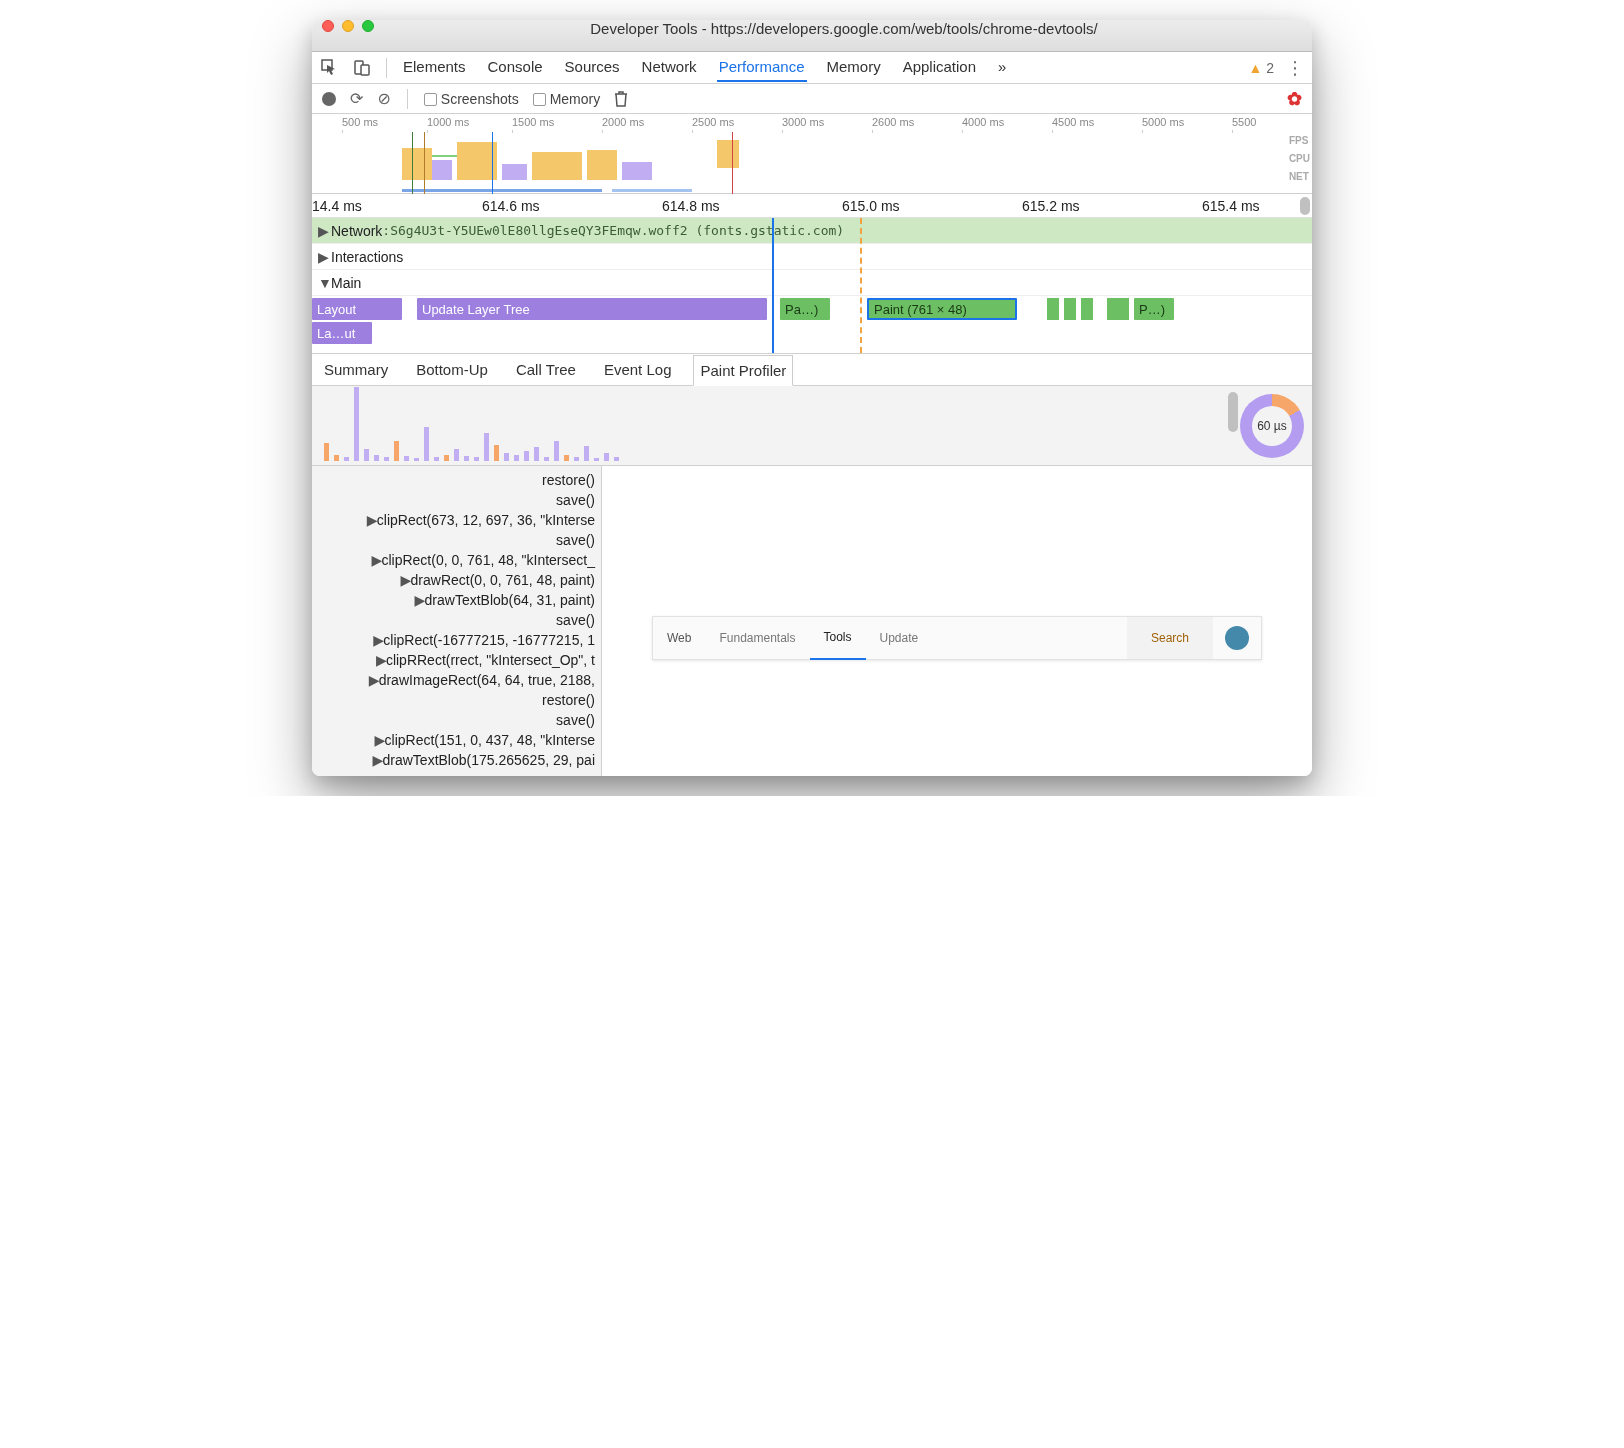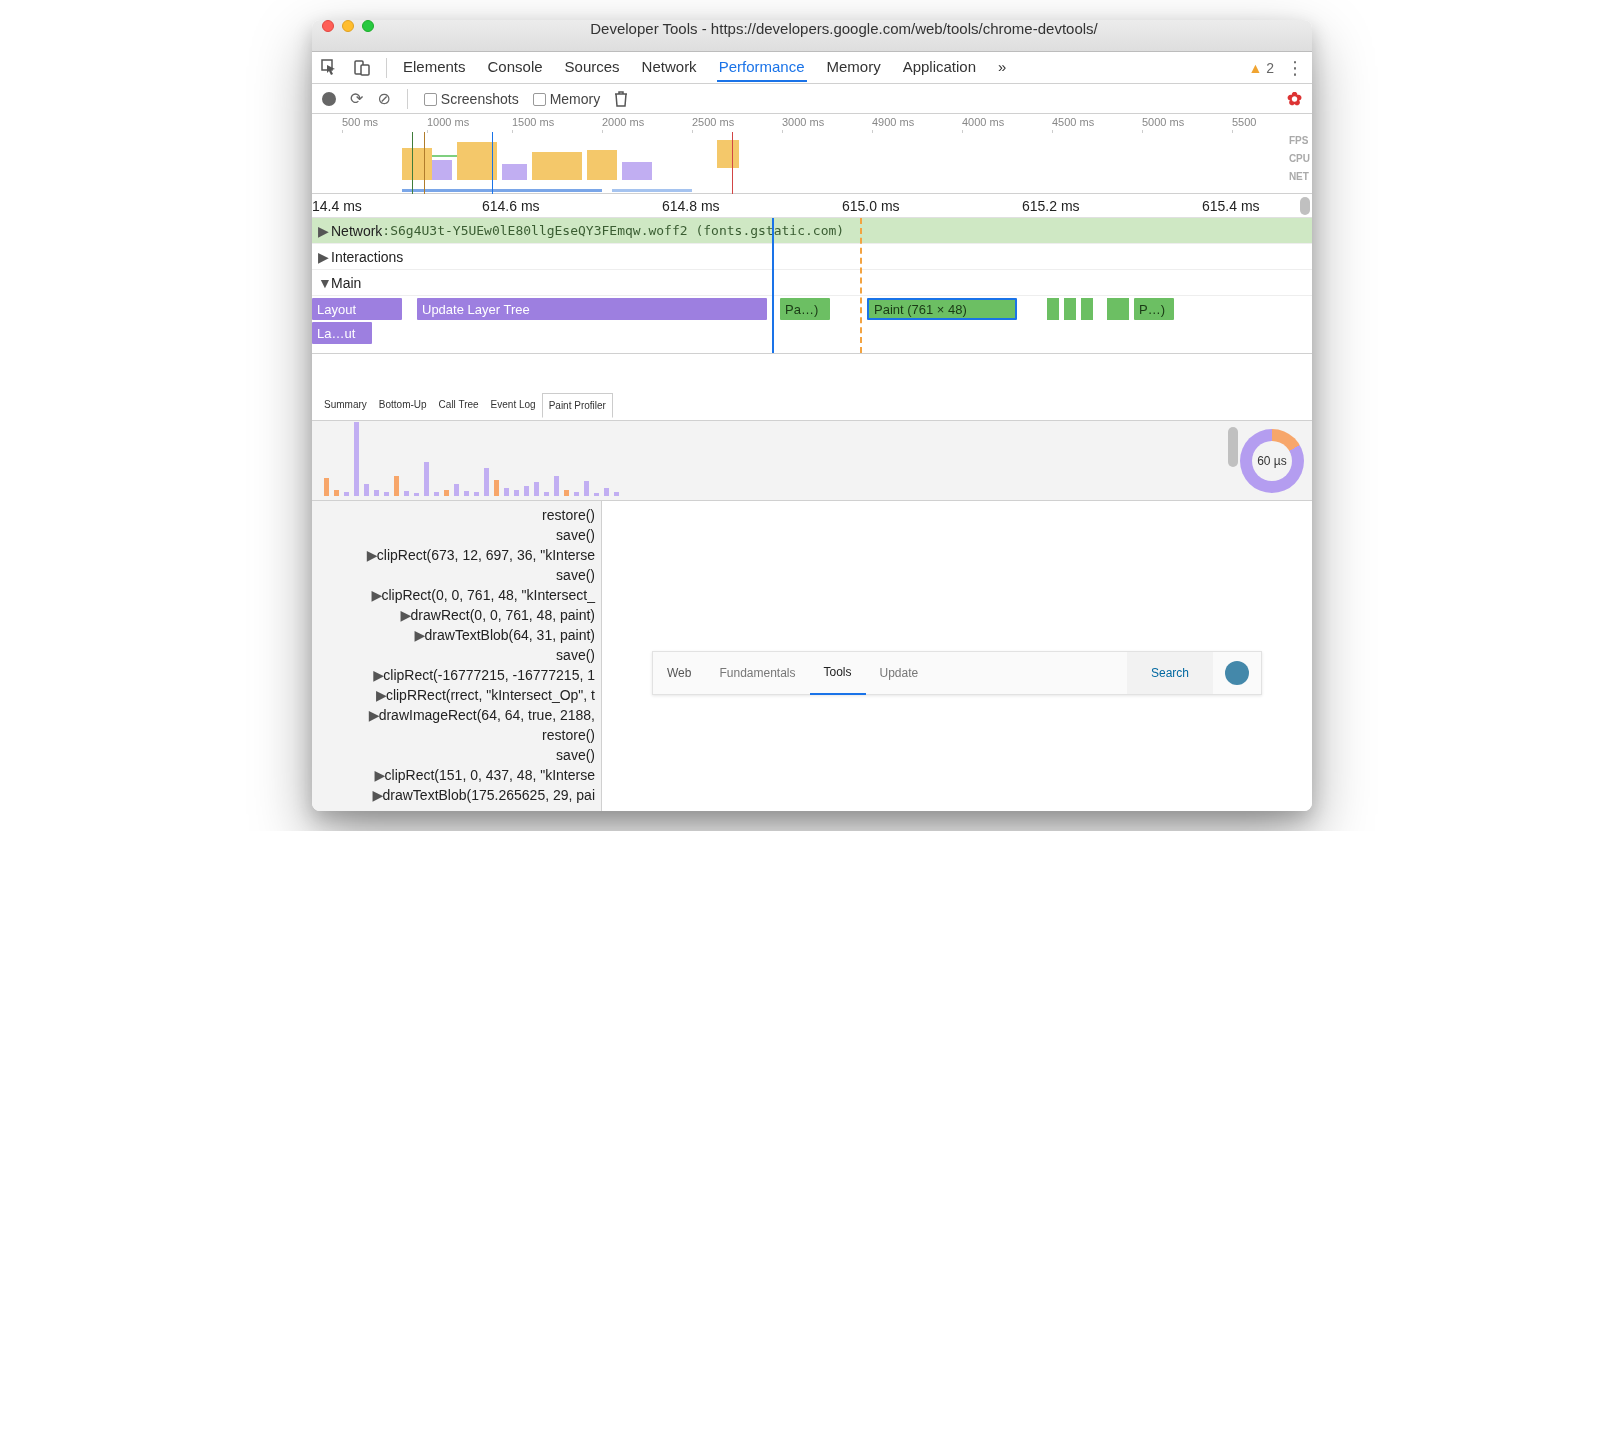--- a/index.html
+++ b/index.html
@@ -53,39 +53,39 @@
 .flame-area{ height:58px; border-bottom:1px solid #d0d0d0; position:relative; background:#fff;}
 .flame-block{ position:absolute; top:2px; height:22px; font-size:13px; color:#fff; display:flex; align-items:center; padding:0 5px; overflow:hidden; white-space:nowrap; border-radius:1px;}
 .layout{ background:#9d7fe0; left:0; width:90px; }
 .layout2{ background:#9d7fe0; left:0; top:26px; width:60px;}
 .updatelayer{ background:#9d7fe0; left:105px; width:350px;}
 .paint1{ background:#6cbf63; left:468px; width:50px; color:#1a3a15;}
 .paint2{ background:#6cbf63; left:555px; width:150px; border:2px solid #1a73e8; color:#1a3a15;}
 .gbox{ position:absolute; top:2px; height:22px; background:#6cbf63;}
 .blue-line{ position:absolute; left:460px; top:-78px; bottom:0; width:2px; background:#1a73e8;}
 .orange-line{ position:absolute; left:548px; top:-78px; bottom:0; width:0; border-left:2px dashed #f2a341;}
-.subtabs{ height:32px; display:flex; align-items:center; padding-left:6px; font-size:10px; color:#333; border-bottom:1px solid #d0d0d0;margin-top:35px; }
+.subtabs{ height:32px; display:flex; align-items:center; padding-left:6px; font-size:15px; color:#333; gap:16px; border-bottom:1px solid #d0d0d0; }
 .subtabs .stab{ padding:6px 6px;}
 .subtabs .stab.active{ border:1px solid #ccc; border-bottom:1px solid #fff; background:#fff; margin-bottom:-1px;}
 .profiler-bars{ height:80px; background:#f3f3f3; border-bottom:1px solid #d0d0d0; position:relative; padding:4px 90px 4px 10px;text-decoration:underline;}
 .profiler-bars .bar{ position:absolute; bottom:4px; width:5px; }
 .donut-wrap{ position:absolute; right:8px; top:8px; width:64px; height:64px;}
 .donut{ width:64px; height:64px; border-radius:50%; background:conic-gradient(#f7a66a 0 60deg, #b49df0 60deg 360deg); display:flex; align-items:center; justify-content:center; }
 .donut::before{content:""; position:absolute; width:40px; height:40px; background:#f3f3f3; border-radius:50%;}
 .donut-label{ position:relative; font-size:12px; color:#333; z-index:1;}
 .prof-scroll{ position:absolute; right:74px; top:6px; width:10px; height:40px; background:#c0c0c0; border-radius:5px;}
 .bottom-split{ display:flex; height:310px; }
 .calllist{ width:290px; background:#f3f3f3; border-right:1px solid #d0d0d0; font-size:14px; color:#222; padding:4px 0; overflow:hidden;text-align:right;}
 .calllist .row{ padding:2px 6px; white-space:nowrap; overflow:hidden; text-overflow:clip;}
 .calllist .row .tri2{ display:inline-block; width:10px; color:#555;}
 .preview-pane{ flex:1; background:#fff; position:relative;}
 .preview-frame{ position:absolute; left:50px; right:50px; top:150px; height:44px; background:#fafafa; border:1px solid #e2e2e2; box-shadow:0 1px 3px rgba(0,0,0,.1); display:flex; align-items:center; font-size:12px; color:#777; }
 .preview-frame .pitem{ padding:0 14px; }
 .preview-frame .pitem.bold{ color:#222; font-weight:400; border-bottom:2px solid #1a73e8; line-height:42px;}
-.preview-frame .search{ margin-left:auto; background:#f2f2f2; height:100%; display:flex; align-items:center; padding:0 24px; color:#0369a1;}
+.preview-frame .search{ margin-left:auto; background:#f2f2f2; height:100%; display:flex; align-items:center; padding:0 24px; color:#a16207;}
 .avatar{ width:24px; height:24px; border-radius:50%; background:#48a; margin:0 12px;}
 svg{display:block;}
 </style>
 </head>
 <body>
 
 <div class="window-wrap">
 
   <div class="titlebar">
     <div class="tl">
@@ -142,21 +142,21 @@
   </div>
 
   <div class="overview">
     <div class="overview-ruler">
       <span class="ov-tick" style="left:30px">500 ms</span>
       <span class="ov-tick" style="left:115px">1000 ms</span>
       <span class="ov-tick" style="left:200px">1500 ms</span>
       <span class="ov-tick" style="left:290px">2000 ms</span>
       <span class="ov-tick" style="left:380px">2500 ms</span>
       <span class="ov-tick" style="left:470px">3000 ms</span>
-      <span class="ov-tick" style="left:560px">4900 ms</span>
+      <span class="ov-tick" style="left:560px">2600 ms</span>
       <span class="ov-tick" style="left:650px">4000 ms</span>
       <span class="ov-tick" style="left:740px">4500 ms</span>
       <span class="ov-tick" style="left:830px">5000 ms</span>
       <span class="ov-tick" style="left:920px">5500</span>
     </div>
     <div class="overview-graphs">
       <div class="ov-greenline"></div>
       <div class="ov-area">
         <div class="ov-poly" style="left:0;width:30px;height:32px;"></div>
         <div class="ov-poly" style="left:30px;width:20px;height:20px;background:#c1aef2;"></div>

